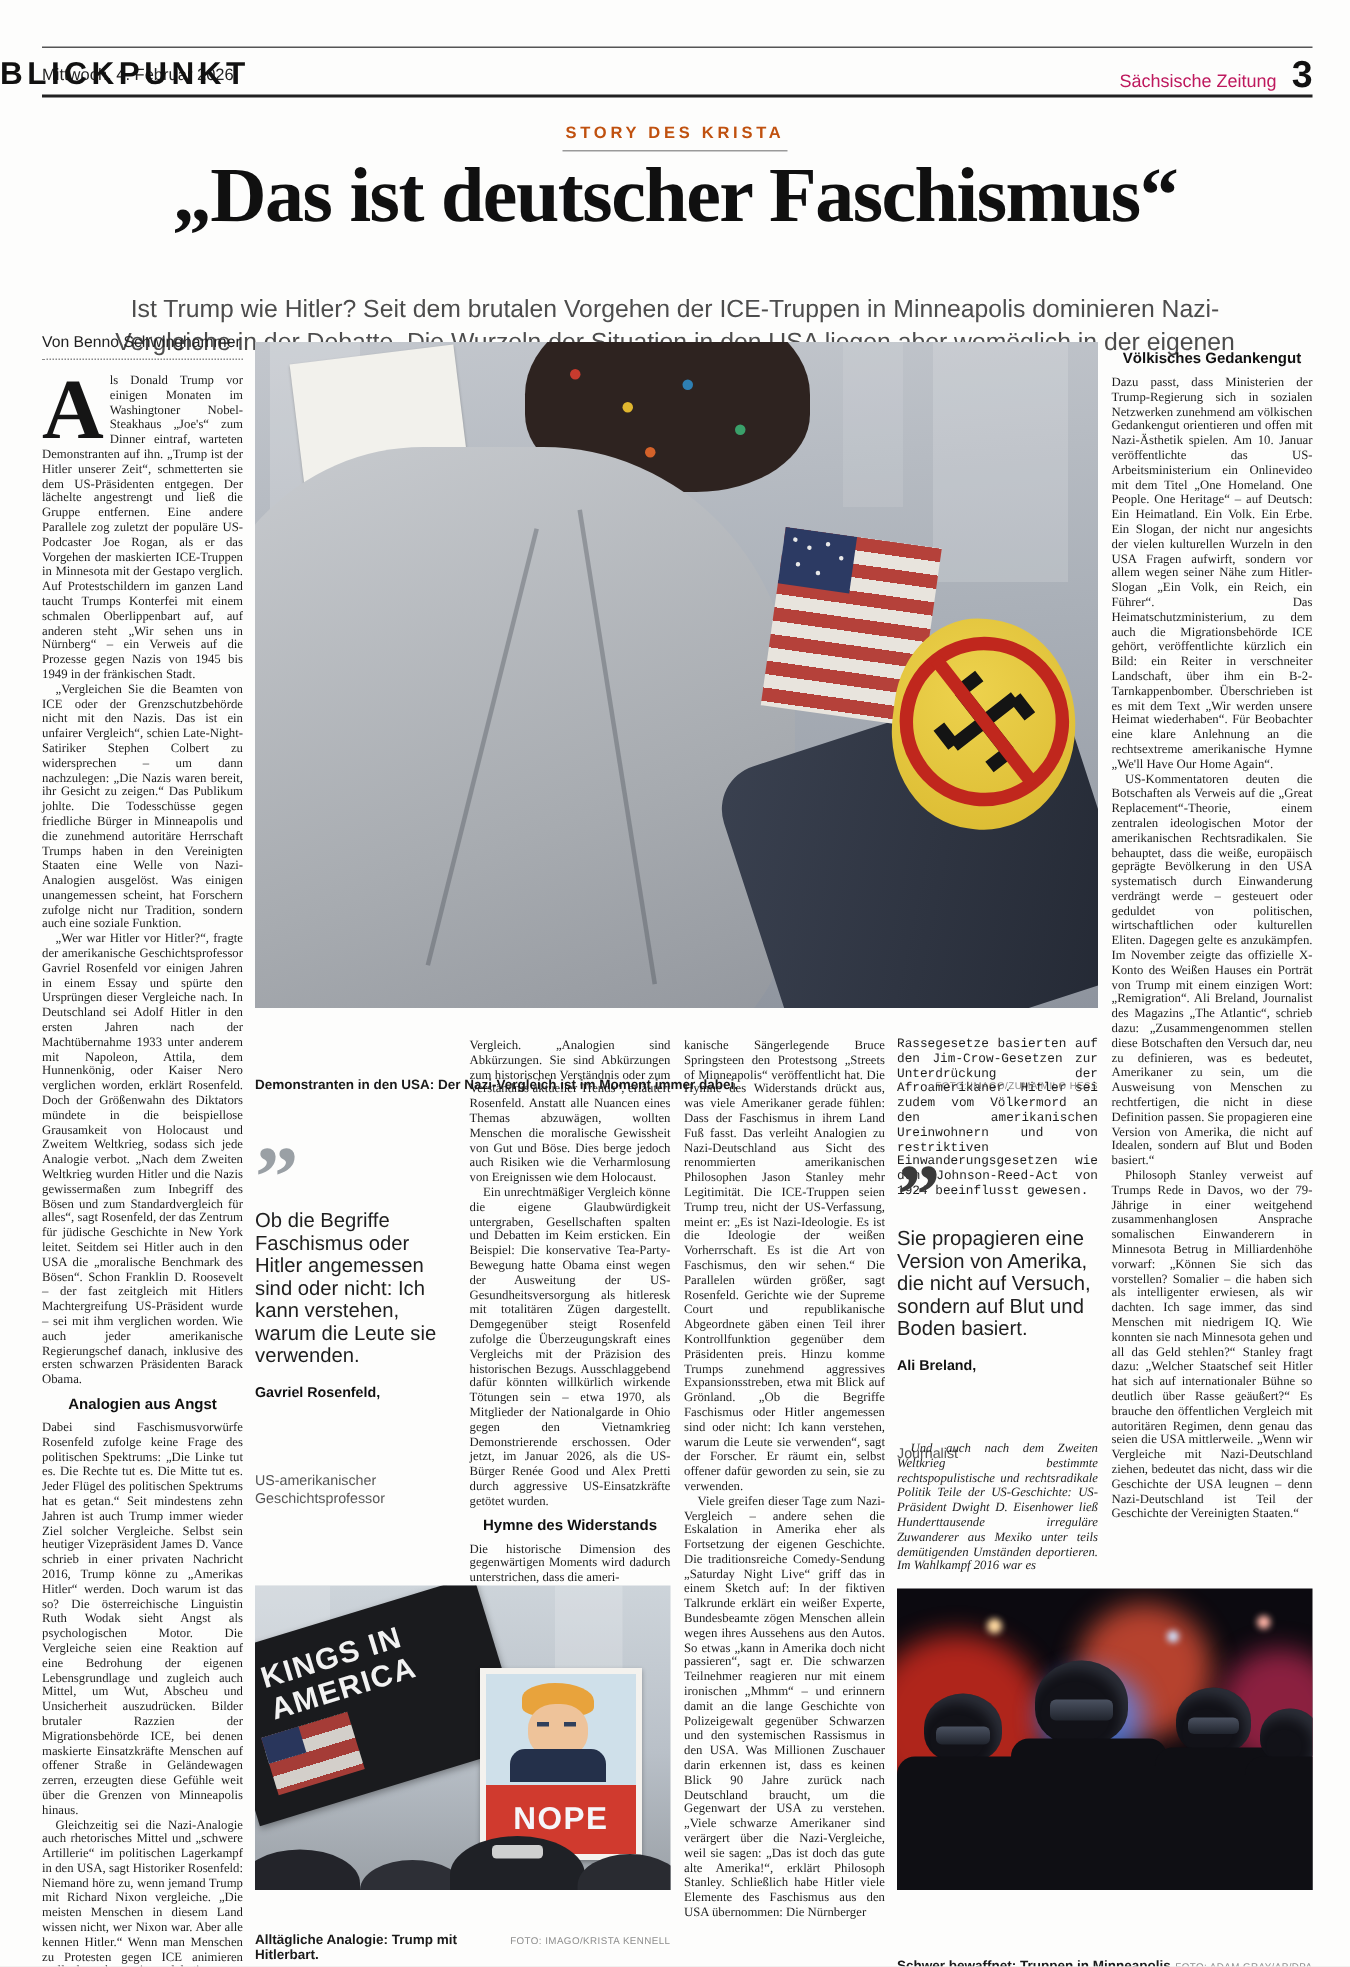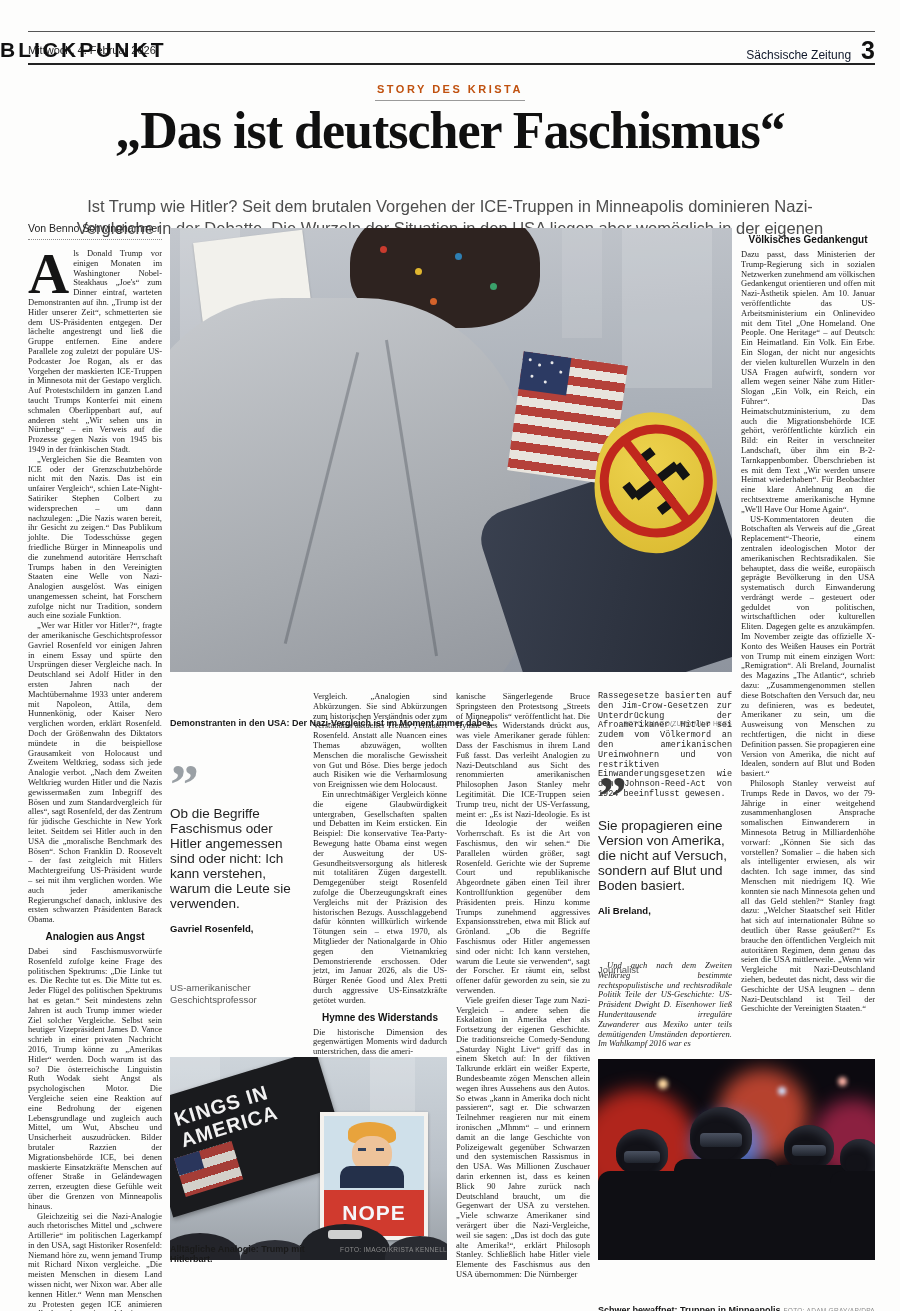--- a/index.html
+++ b/index.html
@@ -3,21 +3,21 @@
 <meta charset="utf-8">
 <style>
   html,body{margin:0;padding:0;background:#e8e8e8;}
   .page{position:relative;width:900px;height:1311px;background:#fdfdfc;margin:0 auto;
         font-family:"Liberation Serif",serif;color:#1c1c1c;overflow:hidden;}
   .abs{position:absolute;}
   .rule{position:absolute;background:#2b2b2b;height:1px;}
   
   .hdr-date{font:11px "Liberation Sans",sans-serif;color:#222;}
   .hdr-section{font:bold 21px "Liberation Sans",sans-serif;letter-spacing:3px;color:#111;}
-  .hdr-brand{font:12px "Liberation Sans",sans-serif;color:#0f172a;text-align:center;}
+  .hdr-brand{font:12px "Liberation Sans",sans-serif;color:#be185d;text-align:center;}
   .hdr-num{font:bold 25px "Liberation Sans",sans-serif;color:#111;margin-left:10px;}
   
   .kicker{font:bold 11px "Liberation Sans",sans-serif;letter-spacing:2.5px;text-align:center;width:100%;}
   .kicker-line{position:absolute;left:375px;width:150px;height:1px;background:#9a9a9a;}
   .headline{width:100%;text-align:center;font:bold 52px/1.05 "Liberation Serif",serif;color:#101010;letter-spacing:-1px;}
   .deck{left:55px;width:790px;text-align:center;font:16.5px/21.5px "Liberation Sans",sans-serif;color:#4d4d4d;}
   
   .col{position:absolute;width:134px;font:8.5px/9.8px "Liberation Serif",serif;text-align:justify;color:#1d1d1d;}
   .col p{margin:0;}
   .col p.ind{text-indent:9px;}
@@ -199,21 +199,21 @@
         <span class="word">NOPE</span>
       </div>
     </div>
     <div class="crowd" style="left:-10px;bottom:-18px;width:80px;height:45px;"></div>
     <div class="crowd" style="left:70px;bottom:-20px;width:70px;height:40px;background:#2d2f36;"></div>
     <div class="crowd" style="left:130px;bottom:-16px;width:90px;height:52px;background:#1f2126;">
       <div style="position:absolute;left:28px;top:6px;width:34px;height:9px;background:#efefef;border-radius:3px;opacity:.85;"></div>
     </div>
     <div class="crowd" style="left:215px;bottom:-18px;width:70px;height:42px;background:#292b31;"></div>
   </div>
-  <div class="caprow" style="left:170px;top:1202px;width:277px;">
+  <div class="caprow" style="left:170px;top:1246px;width:277px;">
     <span class="cap">Alltägliche Analogie: Trump mit Hitlerbart.</span>
     <span class="credit">FOTO: IMAGO/KRISTA KENNELL</span>
   </div>
 
   <div class="photo ph-right" style="left:598px;top:1059px;width:277px;height:201px;">
     <div class="glow" style="left:-20px;top:30px;width:120px;height:120px;background:#d92c1f;opacity:.8;"></div>
     <div class="glow" style="left:120px;top:10px;width:90px;height:90px;background:#ff5a3c;opacity:.7;"></div>
     <div class="glow" style="left:95px;top:55px;width:70px;height:60px;background:#4f8cff;opacity:.75;"></div>
     <div class="glow" style="left:215px;top:40px;width:80px;height:80px;background:#c22a55;opacity:.7;"></div>
     <div class="dot" style="left:60px;top:20px;width:10px;height:10px;background:#ffd9a0;"></div>

